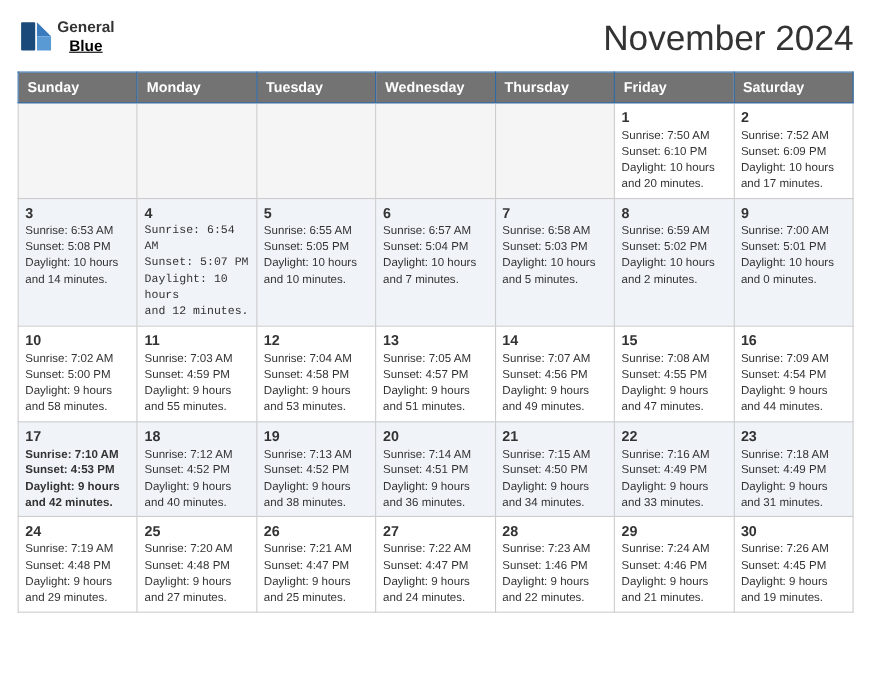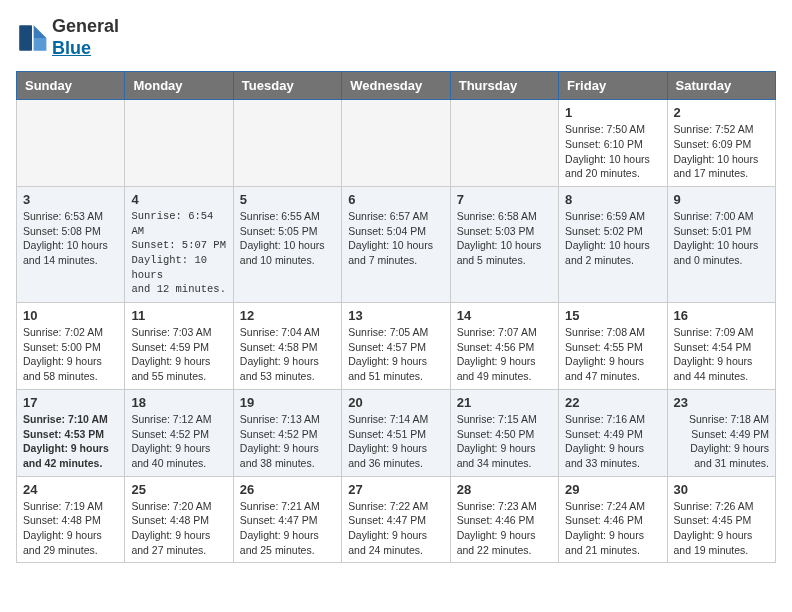--- a/index.html
+++ b/index.html
@@ -15,26 +15,27 @@
       justify-content: space-between;
       align-items: flex-start;
       margin-bottom: 12px;
     }
     .logo {
       display: flex;
       align-items: center;
       gap: 4px;
     }
     .logo-text {
-      font-size: 18px;
+      font-size: 14px;
       font-weight: bold;
       line-height: 1.2;
+      text-align: center;
     }
     .logo-general { color: #333; }
-    .logo-blue { color: #0369a1; text-decoration: underline; }
+    .logo-blue { color: #000000; text-decoration: underline; }
     .logo-icon {
       width: 32px;
       height: 32px;
     }
     .title-block {
       text-align: right;
     }
     .month-title {
       font-size: 32px;
       font-weight: normal;
@@ -98,20 +99,21 @@
       <polygon points="22,4 38,20 22,20" fill="#3a7abf"></polygon>
       <polygon points="22,20 38,20 38,36 22,36" fill="#5a9ad4"></polygon>
       <rect x="4" y="4" width="16" height="32" fill="#1a4a7a" rx="1"></rect>
     </svg>
     <div class="logo-text">
       <div class="logo-general">General</div>
       <div class="logo-blue">Blue</div>
     </div>
   </div>
   <div class="title-block">
+    <div class="month-title">November 2024</div>
   </div>
 </div>
 
 <table class="calendar">
   <thead>
     <tr>
     <th>Sunday</th>
         <th>Monday</th>
         <th>Tuesday</th>
         <th>Wednesday</th>
@@ -282,21 +284,21 @@
         </td>
         <td>
           <span class="day-num">22</span>
           <div class="day-info" style="white-space: pre-line;">Sunrise: 7:16 AM
 Sunset: 4:49 PM
 Daylight: 9 hours
 and 33 minutes.</div>
         </td>
         <td>
           <span class="day-num">23</span>
-          <div class="day-info" style="white-space: pre-line; text-align: right;">Sunrise: 7:18 AM
+          <div class="day-info" style="white-space: pre-line;">Sunrise: 7:18 AM
 Sunset: 4:49 PM
 Daylight: 9 hours
 and 31 minutes.</div>
         </td>
       </tr>
       <tr>
         <td>
           <span class="day-num">24</span>
           <div class="day-info" style="white-space: pre-line;">Sunrise: 7:19 AM
 Sunset: 4:48 PM
@@ -320,21 +322,21 @@
         <td>
           <span class="day-num">27</span>
           <div class="day-info" style="white-space: pre-line;">Sunrise: 7:22 AM
 Sunset: 4:47 PM
 Daylight: 9 hours
 and 24 minutes.</div>
         </td>
         <td>
           <span class="day-num">28</span>
           <div class="day-info" style="white-space: pre-line;">Sunrise: 7:23 AM
-Sunset: 4:46 PM
+Sunset: 1:46 PM
 Daylight: 9 hours
 and 22 minutes.</div>
         </td>
         <td>
           <span class="day-num">29</span>
           <div class="day-info" style="white-space: pre-line;">Sunrise: 7:24 AM
 Sunset: 4:46 PM
 Daylight: 9 hours
 and 21 minutes.</div>
         </td>

